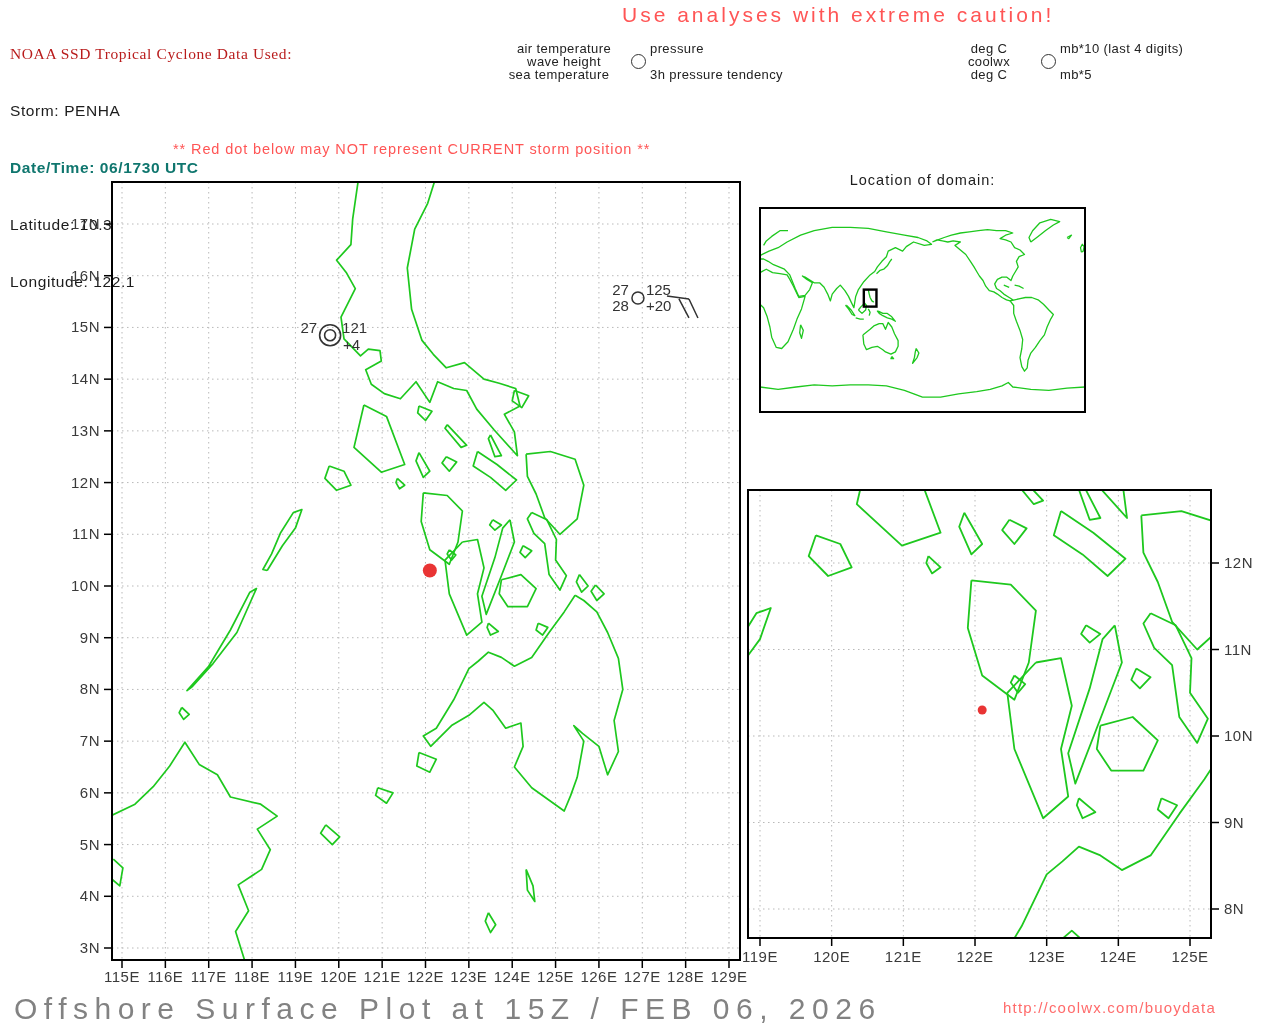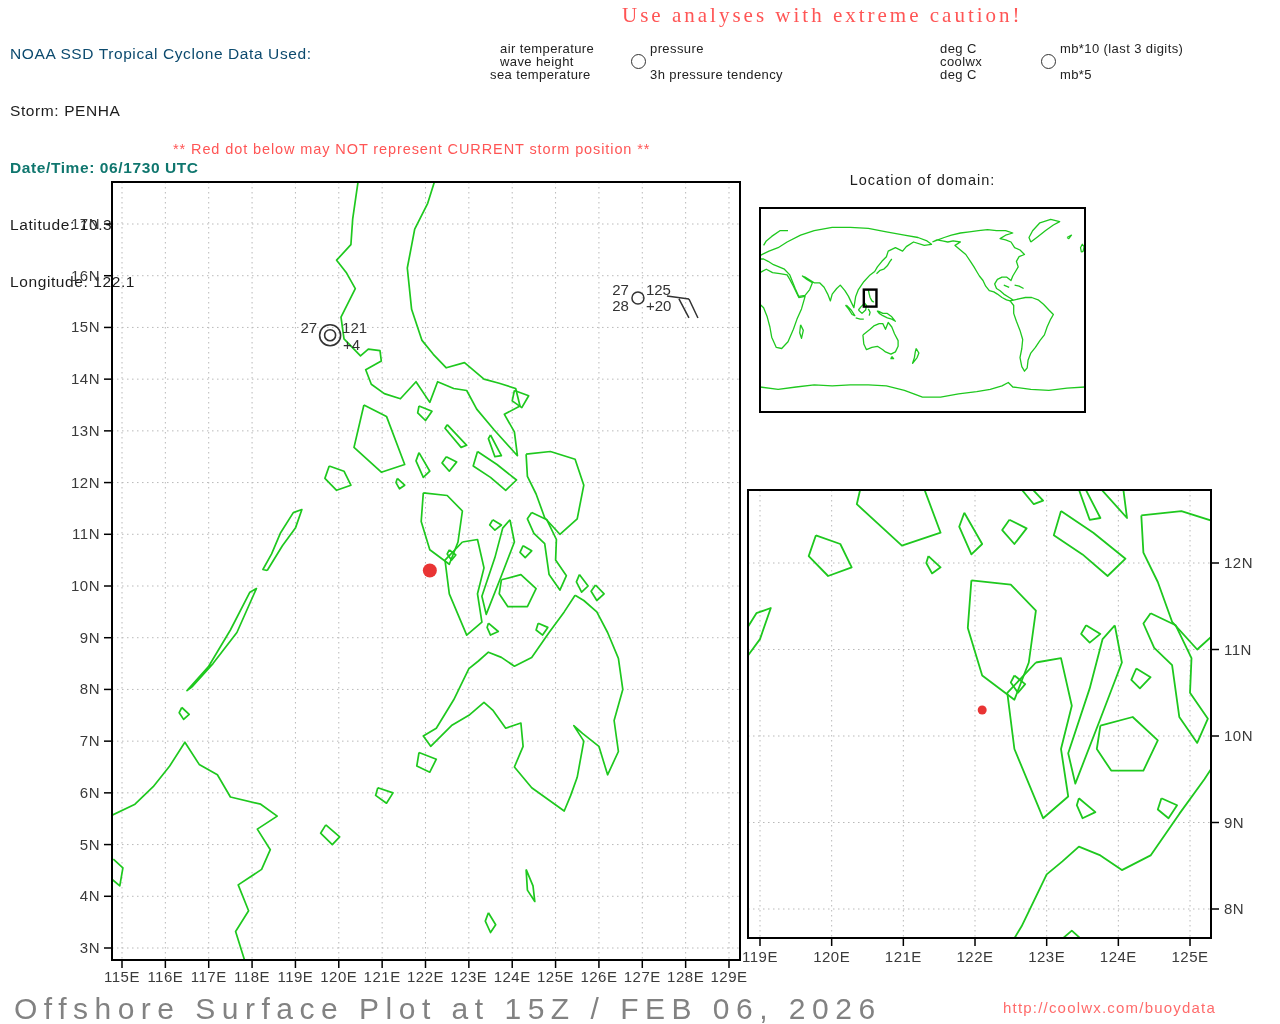--- a/index.html
+++ b/index.html
@@ -1,27 +1,27 @@
 <!DOCTYPE html>
 <html><head>
 <meta charset="utf-8">
 <style>
   html,body{margin:0;padding:0;background:#ffffff;}
   #page{position:relative;width:1280px;height:1024px;background:#ffffff;overflow:hidden;
         font-family:"Liberation Sans","DejaVu Sans",sans-serif;}
   .abs{position:absolute;white-space:pre;}
   
   .hdr{font-size:15.5px;line-height:19px;letter-spacing:0.6px;color:#1c1c1c;}
-  .red{color:#0c4a6e;}
+  .red{color:#b91c1c;font-family:Liberation Serif, serif;}
   .redbold{color:#0f766e;font-weight:bold;}
   
   .caution{font-size:21px;letter-spacing:3px;color:#ff5555;}
   
   .lg{font-size:13px;letter-spacing:0.4px;color:#222;}
-  .lg-right{text-align:left;}
+  .lg-right{text-align:center;}
   .lg-circle{position:absolute;width:13px;height:13px;border:1.5px solid #333;border-radius:50%;background:transparent;}
   
   .warn{font-size:14.5px;letter-spacing:0.9px;color:#ff5555;text-align:right;}
   
   .wtitle{font-size:14.5px;letter-spacing:1px;color:#1c1c1c;text-align:center;}
   
   .ftitle{font-size:30px;letter-spacing:6.5px;color:#828282;}
   .furl{font-size:15px;letter-spacing:1.2px;color:#ff6b6b;}
   svg{position:absolute;left:0;top:0;}
   svg text{font-family:"Liberation Sans","DejaVu Sans",sans-serif;}
@@ -32,31 +32,31 @@
 <div id="page">
 
   <div class="abs hdr" style="left:10px;top:6px;">
     <div class="red">NOAA SSD Tropical Cyclone Data Used:</div>
     <div>Storm: PENHA</div>
     <div class="redbold">Date/Time: 06/1730 UTC</div>
     <div>Latitude: 10.3</div>
     <div>Longitude: 122.1</div>
   </div>
 
-  <div class="abs caution" style="left:622px;top:3px;font-family:Liberation Serif, serif;">Use analyses with extreme caution!</div>
+  <div class="abs caution" style="left:622px;top:3px;">Use analyses with extreme caution!</div>
 
   <div class="abs lg lg-right" style="left:500px;top:41px;width:128px;">air temperature</div>
   <div class="abs lg" style="left:650px;top:41px;">pressure</div>
   <div class="abs lg lg-right" style="left:500px;top:54px;width:128px;">wave height</div>
   <div class="lg-circle" style="left:631px;top:54px;"></div>
   <div class="abs lg lg-right" style="left:490px;top:67px;width:138px;">sea temperature</div>
   <div class="abs lg" style="left:650px;top:67px;">3h pressure tendency</div>
 
   <div class="abs lg lg-right" style="left:940px;top:41px;width:98px;">deg C</div>
-  <div class="abs lg" style="left:1060px;top:41px;">mb*10 (last 3 digits)</div>
+  <div class="abs lg" style="left:1060px;top:41px;">mb*10 (last 4 digits)</div>
   <div class="abs lg lg-right" style="left:940px;top:54px;width:98px;">coolwx</div>
   <div class="lg-circle" style="left:1041px;top:54px;"></div>
   <div class="abs lg lg-right" style="left:940px;top:67px;width:98px;">deg C</div>
   <div class="abs lg" style="left:1060px;top:67px;">mb*5</div>
 
   <div class="abs warn" style="left:173px;top:141px;">** Red dot below may NOT represent CURRENT storm position **</div>
 
   <div class="abs wtitle" style="left:760px;top:172px;width:325px;">Location of domain:</div>
 
   <svg id="plot" width="1280" height="1024" viewBox="0 0 1280 1024">

